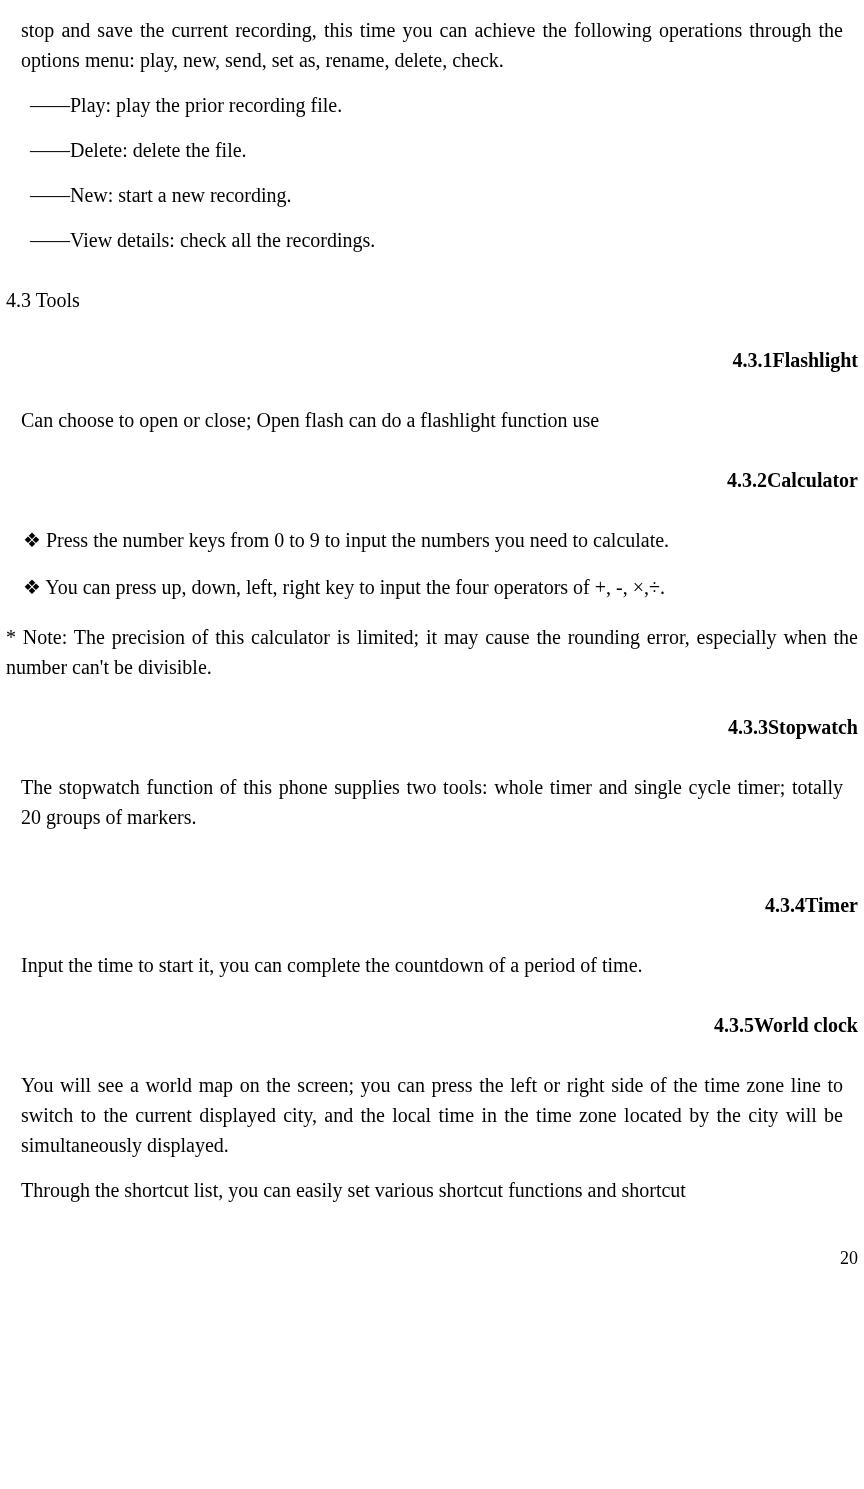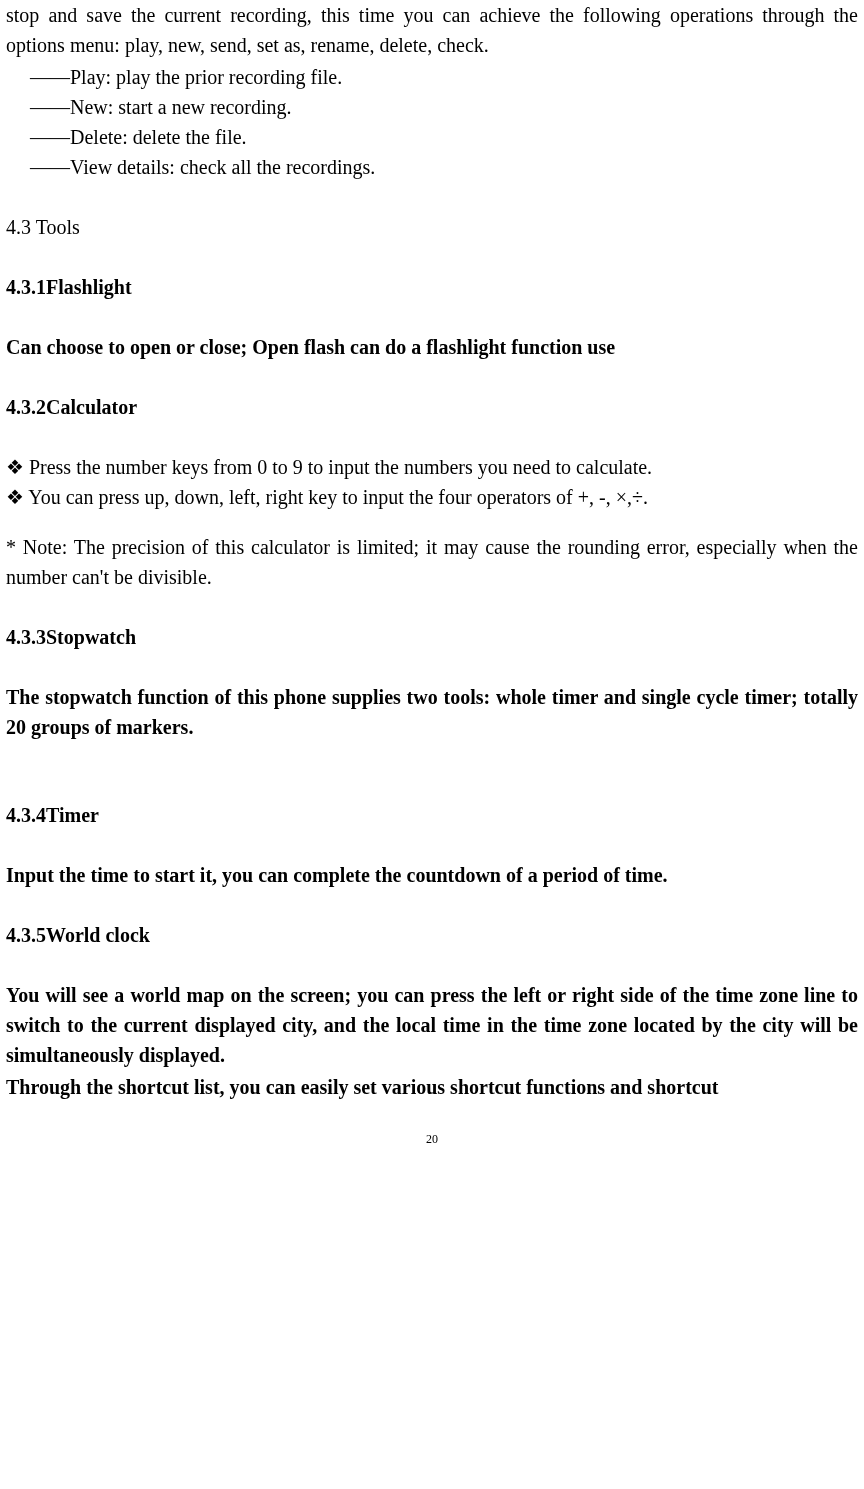--- a/index.html
+++ b/index.html
@@ -9,71 +9,71 @@
       color: #000;
       margin: 0;
       padding: 0 6px;
       width: 864px;
       box-sizing: border-box;
     }
     .page {
       width: 100%;
     }
     .para {
-      margin: 0;
+      margin: 15px;
       text-align: justify;
     }
     .para-intro {
       text-align: justify;
       margin-bottom: 2px;
     }
     .bullet-line {
       margin-left: 24px;
     }
     .heading-main {
       font-weight: normal;
       margin-top: 30px;
       margin-bottom: 30px;
     }
     .heading-sub {
       font-weight: bold;
       margin-top: 30px;
       margin-bottom: 30px;
+      text-align: right;
     }
     .body-text {
       margin-bottom: 2px;
-      font-weight: bold;
     }
     .diamond-line {
-      margin: 0;
+      margin: 17px;
       text-align: justify;
     }
     .note-bold {
       font-weight: normal;
       text-align: justify;
     }
     .page-num {
-      text-align: center;
-      font-size: 12px;
-      margin-top: 28px;
+      text-align: right;
+      font-size: 18px;
+      margin-top: 40px;
     }
     .spacer-small {
       height: 26px;
     }
   </style>
 </head>
 <body>
 
 <div class="page">
 
   <p class="para para-intro">stop and save the current recording, this time you can achieve the following operations through the options menu: play, new, send, set as, rename, delete, check.</p>
 
   <p class="para bullet-line">——Play: play the prior recording file.</p>
+  <p class="para bullet-line">——Delete: delete the file.</p>
   <p class="para bullet-line">——New: start a new recording.</p>
-  <p class="para bullet-line">——Delete: delete the file.</p>
   <p class="para bullet-line">——View details: check all the recordings.</p>
 
   <p class="heading-main">4.3 Tools</p>
 
   <p class="heading-sub">4.3.1Flashlight</p>
   <p class="para body-text">Can choose to open or close; Open flash can do a flashlight function use</p>
 
   <p class="heading-sub">4.3.2Calculator</p>
   <p class="diamond-line">❖  Press the number keys from 0 to 9 to input the numbers you need to calculate.</p>
   <p class="diamond-line">❖  You can press up, down, left, right key to input the four operators of +, -, ×,÷.</p>

